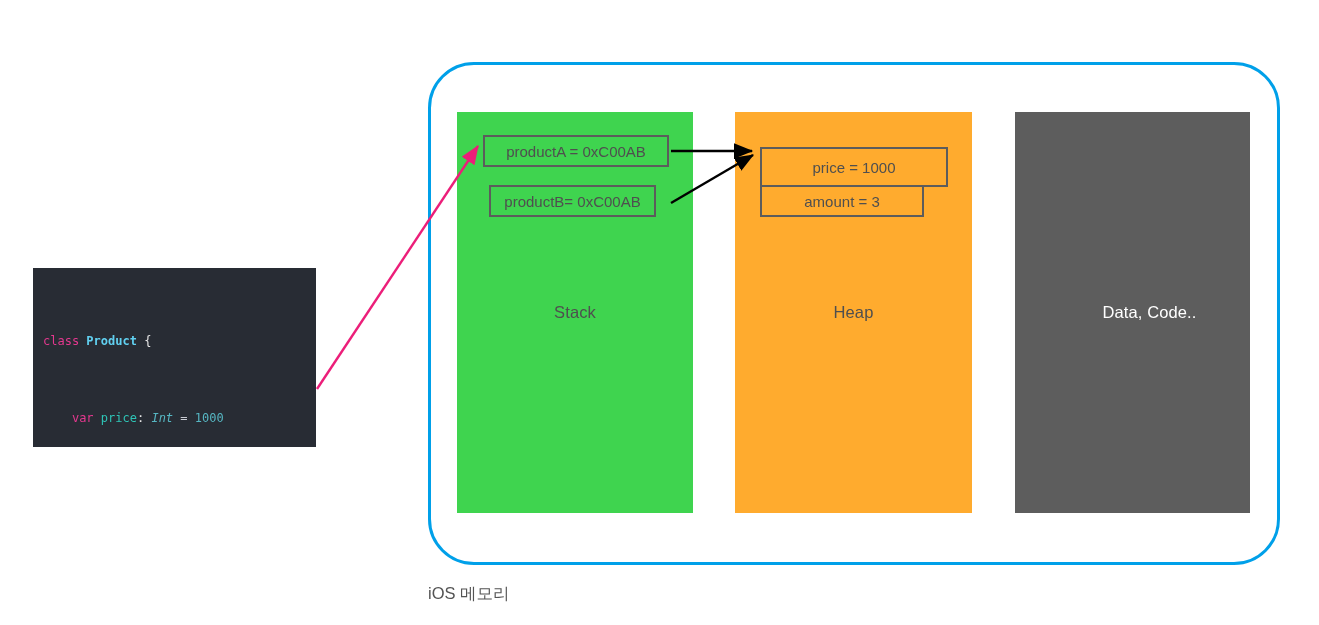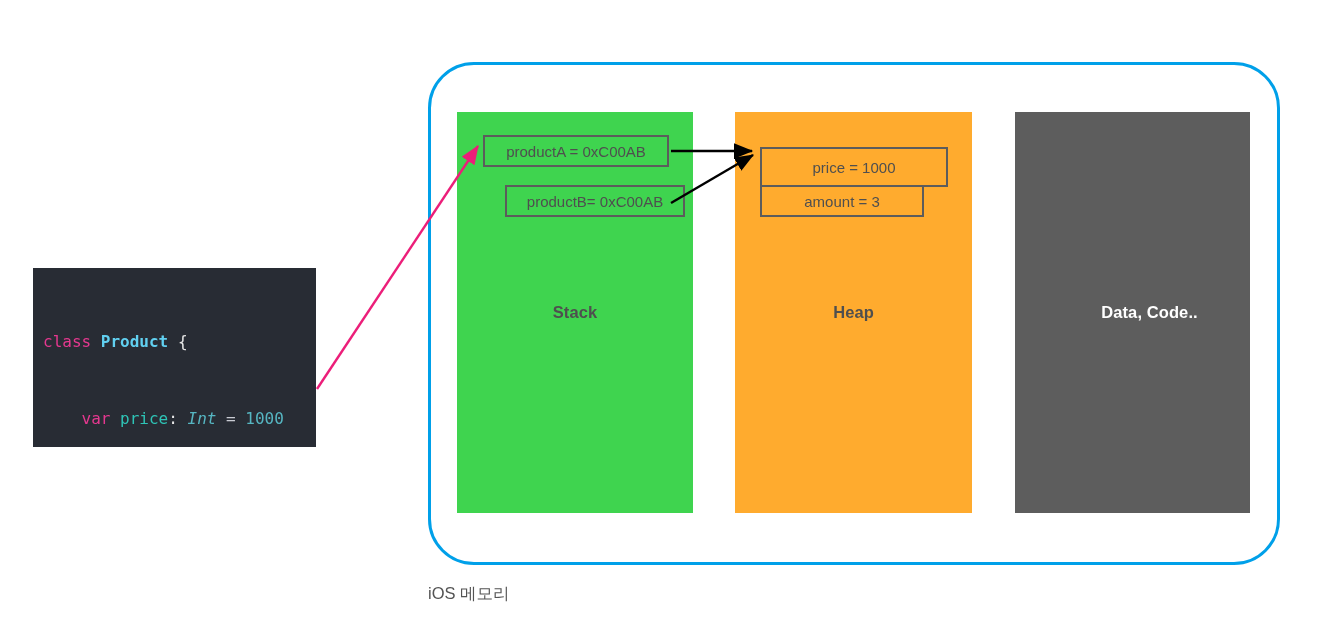--- a/index.html
+++ b/index.html
@@ -28,21 +28,21 @@
   .code-block {
     position: absolute;
     left: 33px;
     top: 268px;
     width: 283px;
     height: 179px;
     background: #282c34;
     box-sizing: border-box;
     padding: 10px 0 0 10px;
     font-family: "DejaVu Sans Mono", "Liberation Mono", monospace;
-    font-size: 16px;
+    font-size: 12px;
     line-height: 25.5px;
     white-space: pre;
     color: #d7dae0;
     overflow: hidden;
   }
   .code-line { height: 25.5px; }
   .tok-kw      { color: #e5388f; }
   .tok-type    { color: #56b6c2; font-style: italic; }
   .tok-class   { color: #61d0f0; font-weight: bold; }
   .tok-ident   { color: #2ec4b6; }
@@ -73,41 +73,40 @@
   .region-heap  { left: 735px; width: 237px; background: #ffab2e; }
   .region-data  { left: 1015px; width: 235px; background: #5d5d5d; }
 
   .region-label {
     position: absolute;
     top: 303px;
     text-align: center;
     font-size: 16.5px;
     color: #4f4f4f;
     letter-spacing: 0.1px;
-    font-weight: bold;
   }
   .region-label.light { color: #ffffff; padding-left: 17px; }
   .label-stack { left: 457px; width: 236px; }
   .label-heap  { left: 735px; width: 237px; }
   .label-data  { left: 1015px; width: 235px; }
 
   
   .slot {
     position: absolute;
     box-sizing: border-box;
     border: 2px solid #5c5c5c;
     color: #4f4f4f;
     font-size: 15px;
     display: flex;
     align-items: center;
     justify-content: center;
     white-space: nowrap;
   }
   .slot-stack-a { left: 483px; top: 135px; width: 186px; height: 32px; }
-  .slot-stack-b { left: 505px; top: 185px; width: 180px; height: 32px; }
+  .slot-stack-b { left: 489px; top: 185px; width: 167px; height: 32px; }
   .slot-heap-a  { left: 760px; top: 147px; width: 188px; height: 40px; }
   .slot-heap-b  { left: 760px; top: 185px; width: 164px; height: 32px; }
 
   
   .caption {
     position: absolute;
     left: 428px;
     top: 583px;
     width: 852px;
     text-align: left;

